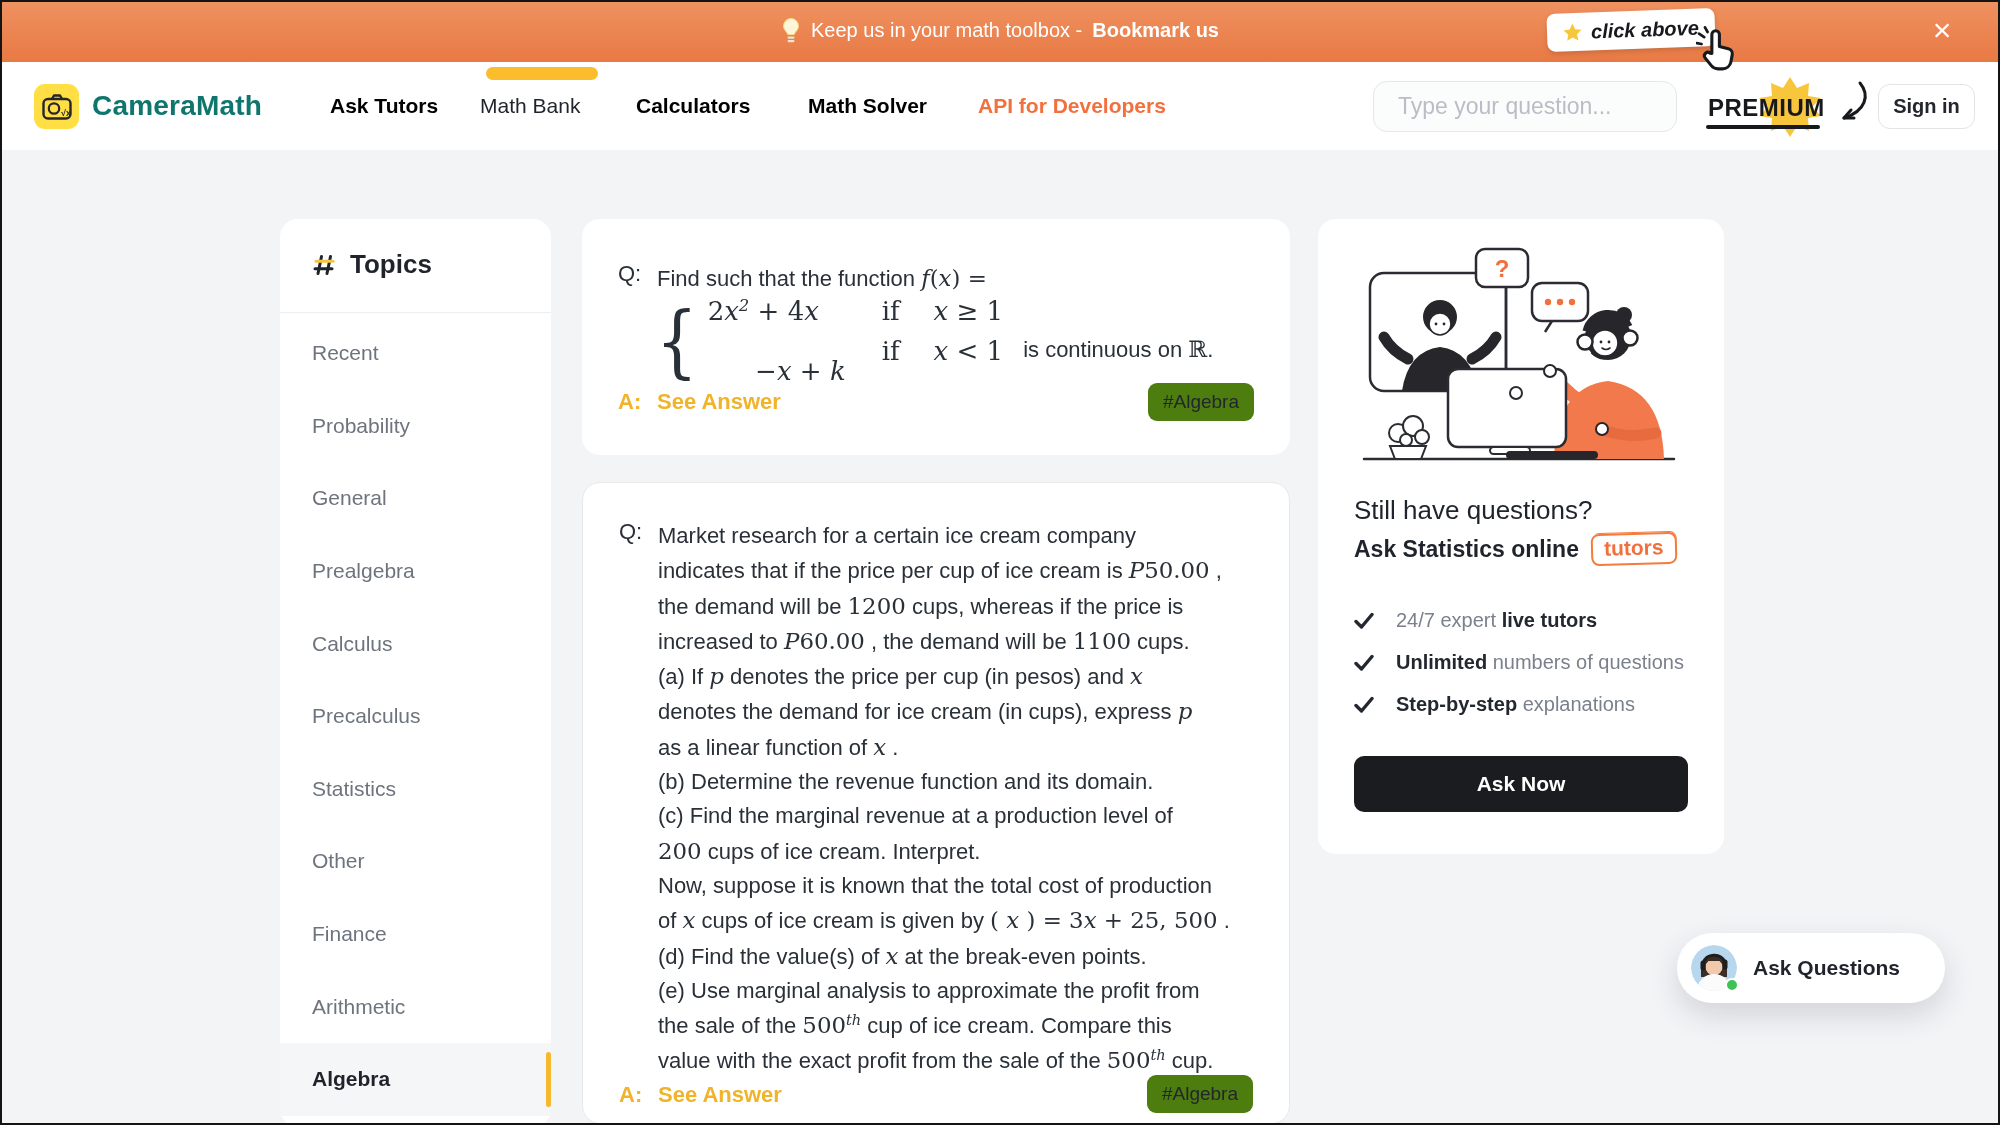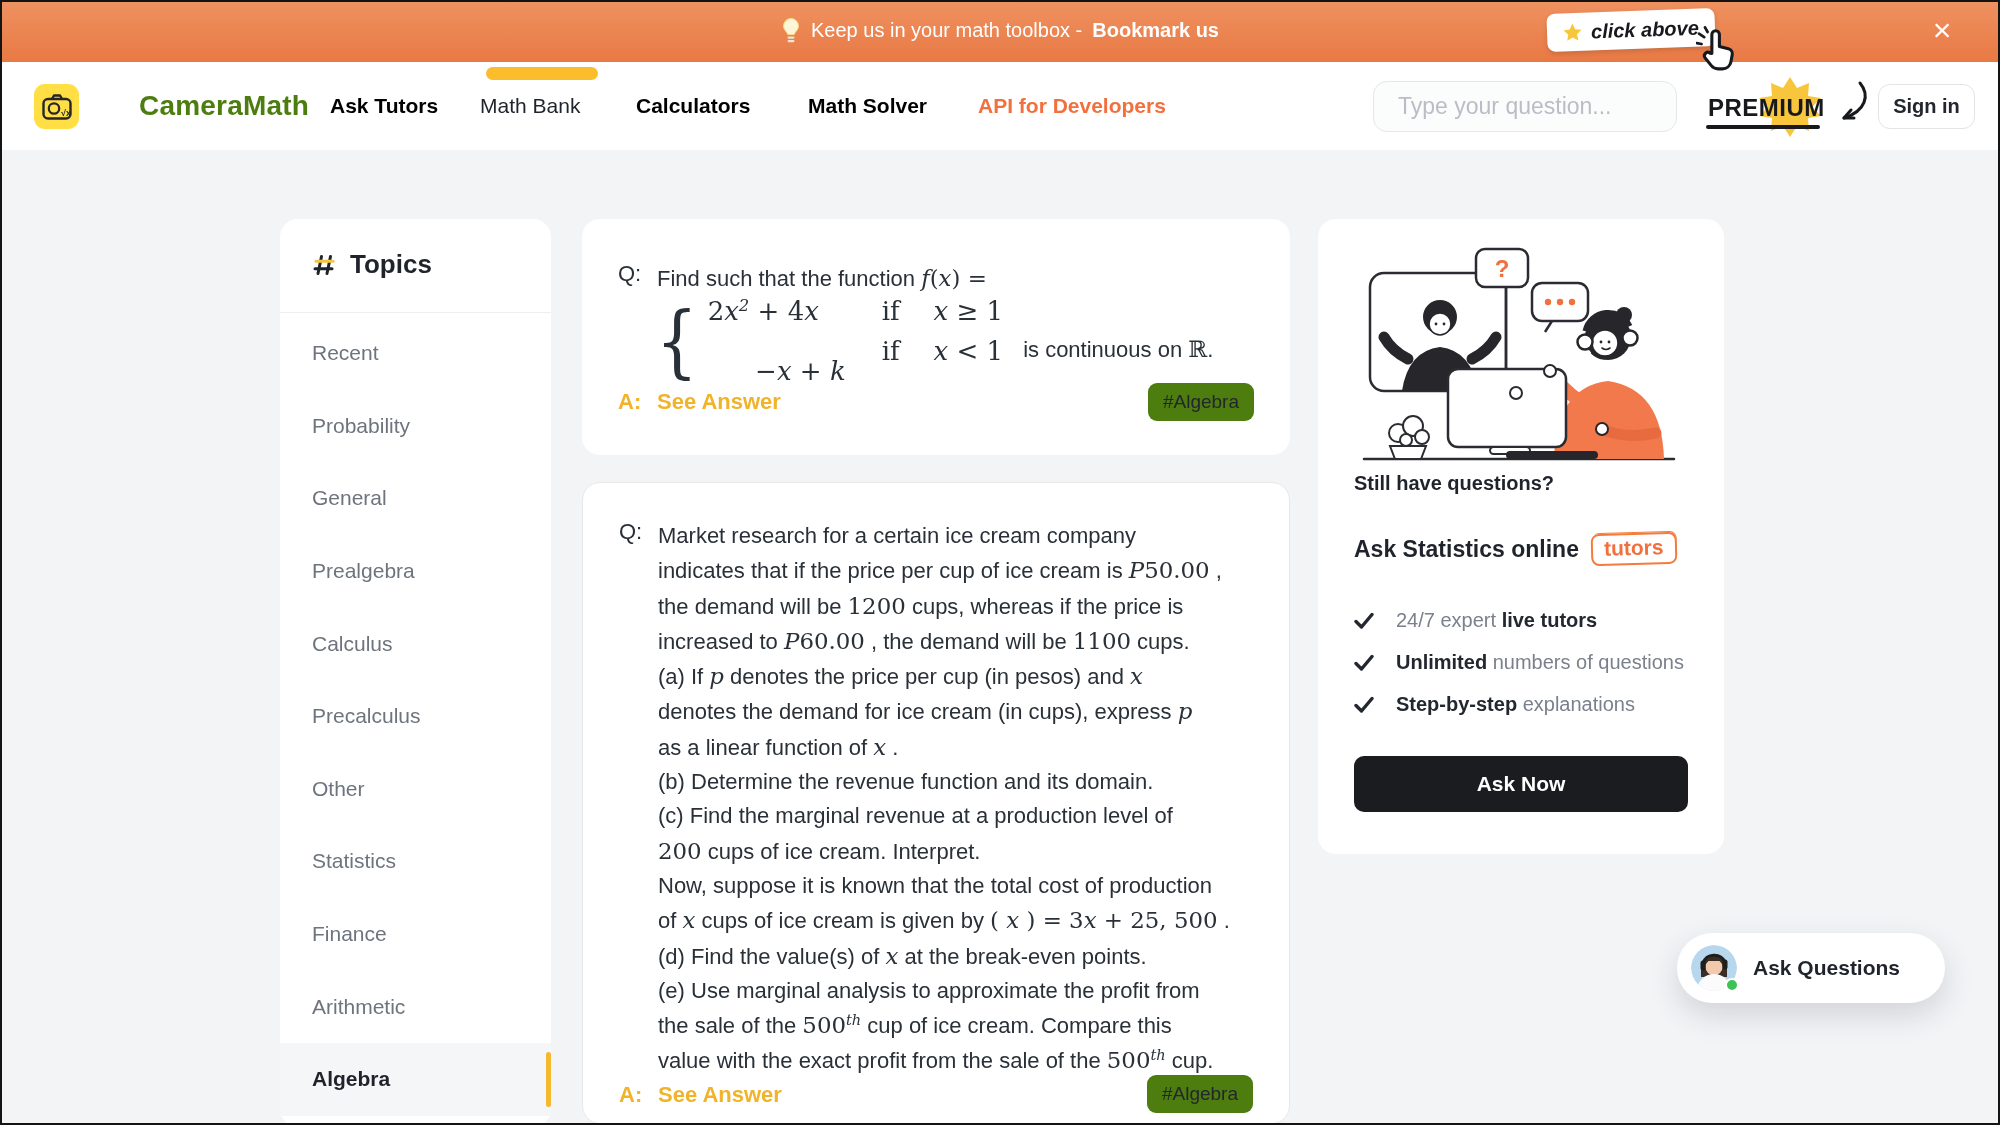--- a/index.html
+++ b/index.html
@@ -20,21 +20,21 @@
   .hand-cursor { position:absolute; left:1694px; top:24px; z-index:5; }
   .banner-close { position:absolute; left:1918px; top:6px; width:44px; height:44px;
     color:#fff; font-size:32px; font-weight:300; display:flex; align-items:center; justify-content:center; cursor:pointer; }
 
   
   .header { position:absolute; left:0; top:60px; width:100%; height:88px; background:#fff; }
   .tab-indicator { position:absolute; left:484px; top:5px; width:112px; height:13px; background:#FBBD2C; border-radius:7px; }
   .logo { position:absolute; left:32px; top:22px; width:45px; height:45px; background:#FFDF43; border-radius:11px;
     display:flex; align-items:center; justify-content:center; }
   .brand { position:absolute; left:90px; top:0; height:88px; display:flex; align-items:center;
-    font-size:28px; font-weight:800; color:#4d7c0f; letter-spacing:.2px;margin-left:47px; }
+    font-size:28px; font-weight:800; color:#0f766e; letter-spacing:.2px; }
   .nav-link { position:absolute; top:0; height:88px; display:flex; align-items:center;
     font-size:21px; font-weight:600; color:#000000; cursor:pointer; }
   .nav-0 { left:328px; } .nav-1 { left:478px; color:#1F232B; font-weight:400; }
   .nav-2 { left:634px; } .nav-3 { left:806px; } .nav-4 { left:976px; color:#F2703E; font-weight:700; }
   .search { position:absolute; left:1371px; top:19px; width:304px; height:51px; background:#FBFCFC;
     border:1.5px solid #E5E7EA; border-radius:14px; display:flex; align-items:center; padding:0 16px 0 24px; }
   .search input { flex:1; border:none; outline:none; background:transparent; font-size:23px;
     font-family:"Liberation Sans",sans-serif; color:#5a616b; }
   .search input::placeholder { color:#B9BEC6; }
   .premium-star { position:absolute; left:1756px; top:13px; }
@@ -80,21 +80,21 @@
   .pw-rows { margin-left:6px; }
   .pw-row { display:flex; font-size:25px; color:#2A3038; line-height:40px; }
   .pw-expr { min-width:148px; }
   .pw-if { margin-left:26px; font-family:"DejaVu Serif",serif; }
   .pw-cond { margin-left:34px; }
   .pw-outro { margin-left:20px; font-size:22px; color:#2A3038; align-self:center; margin-top:16px; }
 
   
   .panel { left:1316px; top:217px; width:406px; height:635px; }
   .illust { position:absolute; left:38px; top:22px; }
-  .p-title { position:absolute; left:36px; top:253px; font-size:20px; font-weight:700; color:#1F232B; }
+  .p-title { position:absolute; left:36px; top:276px; font-size:26px; font-weight:400; color:#1F232B; }
   .p-sub { position:absolute; left:36px; top:314px; font-size:23px; font-weight:700; color:#1F232B;
     display:flex; align-items:center; gap:12px; }
   .tutors-badge { color:#F2703E; border:2px solid #F47B3B; border-radius:8px; padding:1px 11px 3px;
     font-size:21px; font-weight:600; transform:rotate(-1.5deg); box-shadow:1px -2px 0 -1px #F47B3B; }
   .features { position:absolute; left:36px; top:390px; display:flex; flex-direction:column; gap:19px; }
   .feature { display:flex; align-items:center; gap:22px; font-size:20px; color:#7A818C; }
   .cta { position:absolute; left:36px; top:537px; width:334px; height:56px; background:#1A1C1F;
     border-radius:10px; color:#fff; font-size:21px; font-weight:600; display:flex; align-items:center;
     justify-content:center; cursor:pointer; }
 
@@ -184,22 +184,22 @@
       <span>Topics</span>
     </div>
     <div class="t-divider"></div>
     <div class="t-list">
       <div class="t-item">Recent</div>
       <div class="t-item">Probability</div>
       <div class="t-item">General</div>
       <div class="t-item">Prealgebra</div>
       <div class="t-item">Calculus</div>
       <div class="t-item">Precalculus</div>
+      <div class="t-item">Statistics</div>
       <div class="t-item">Other</div>
-      <div class="t-item">Statistics</div>
       <div class="t-item">Finance</div>
       <div class="t-item">Arithmetic</div>
       <div class="t-item selected">
         <span>Algebra</span>
         <span class="t-active-bar"></span>
       </div>
     </div>
   </div>
 
   <div class="card card-q1">

